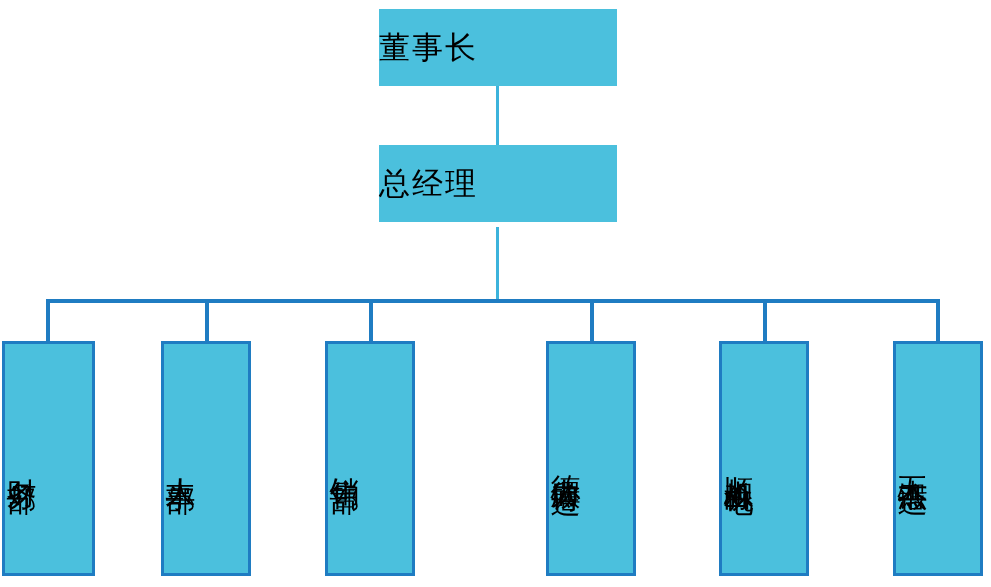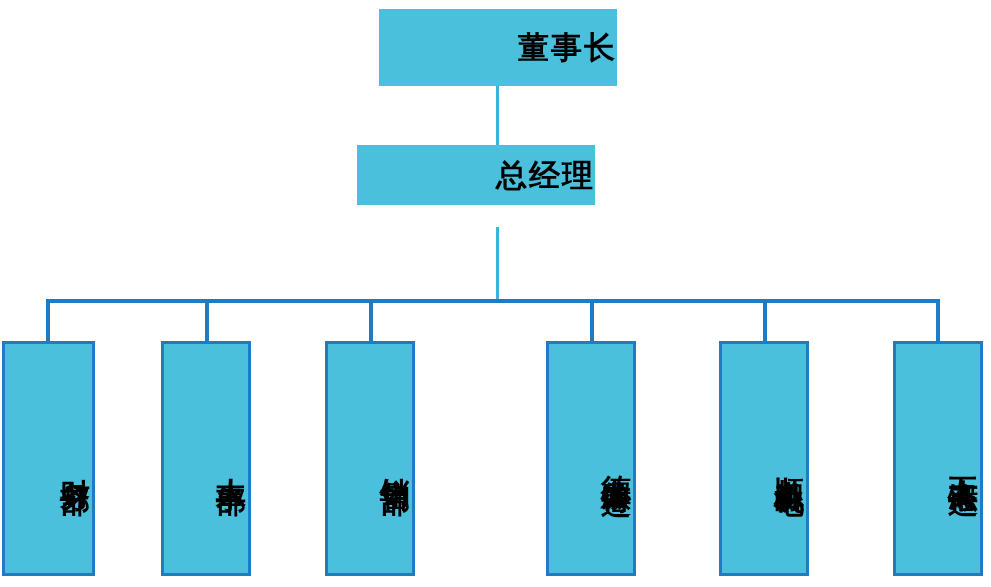--- a/index.html
+++ b/index.html
@@ -15,24 +15,23 @@
     width: 991px;
     height: 587px;
     background: #ffffff;
     overflow: hidden;
   }
   .node {
     position: absolute;
     box-sizing: border-box;
     display: flex;
     align-items: center;
-    justify-content: flex-end;
+    justify-content: flex-start;
     color: #000000;
     line-height: 1.0;
-    font-weight: bold;
   }
   
   .node.top {
     background: #4bc0dd;
     border: none;
     font-size: 31px;
     letter-spacing: 2px;
   }
   
   .node.leaf {
@@ -68,21 +67,21 @@
 <body>
 
 <div id="chart">
 
   <div class="node top" style="left:379px; top:9px; width:238px; height:77px;">
     <span>董事长</span>
   </div>
 
   <div class="conn v-light" style="left:496px; top:86px; height:59px;"></div>
 
-  <div class="node top" style="left:357px; top:145px; width:238px; height:60px;">
+  <div class="node top" style="left:379px; top:145px; width:238px; height:77px;">
     <span>总经理</span>
   </div>
 
   <div class="conn v-light" style="left:496px; top:227px; height:75px;"></div>
 
   <div class="conn h-dark" style="left:46px; top:299px; width:894px;"></div>
 
   <div class="conn v-dark" style="left:46px;  top:299px; height:42px;"></div>
   <div class="conn v-dark" style="left:205px; top:299px; height:42px;"></div>
   <div class="conn v-dark" style="left:369px; top:299px; height:42px;"></div>

